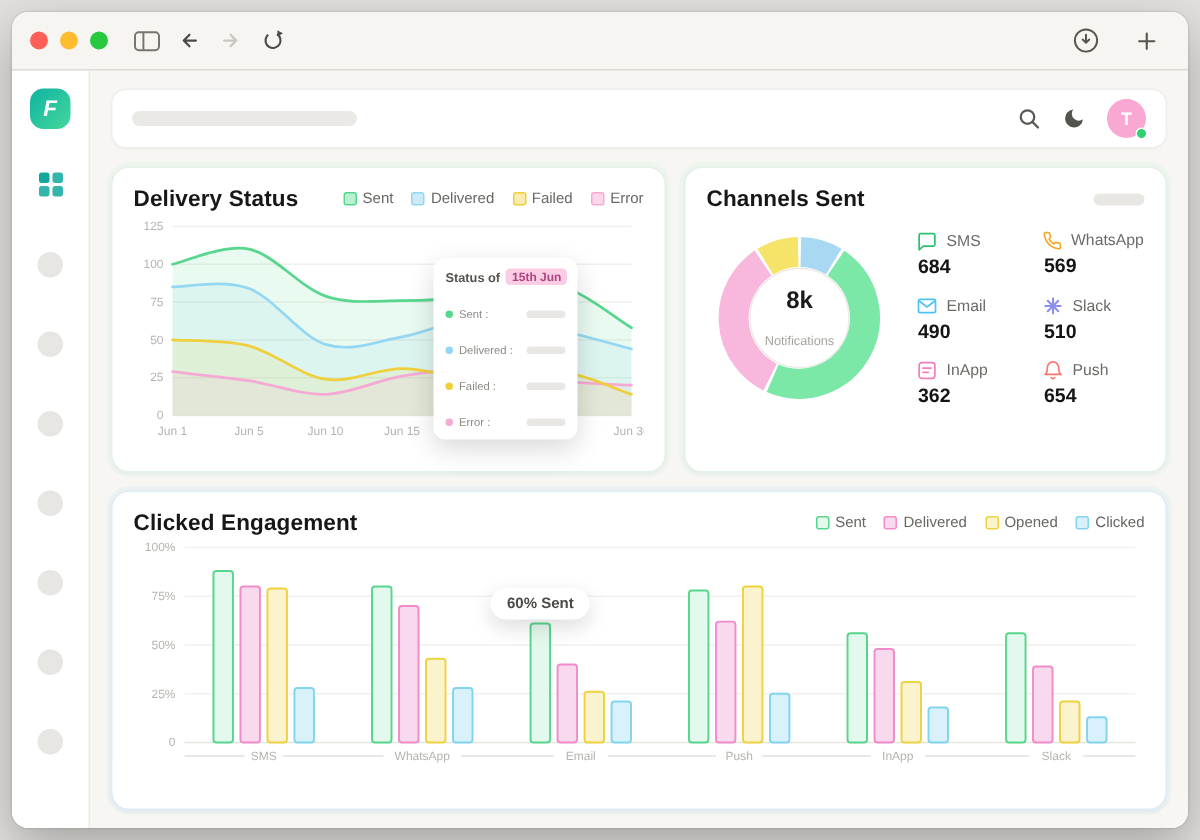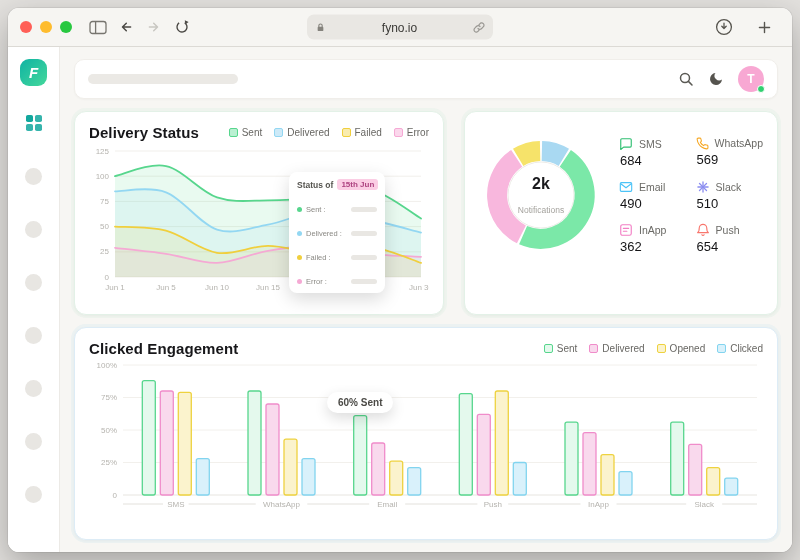--- a/index.html
+++ b/index.html
@@ -28,21 +28,21 @@
   .dot-item{width:17px;height:17px;border-radius:50%;background:#e8e6e2;margin-top:36px}
   .content{flex:1;display:flex;flex-direction:column;padding:12px 14px;min-width:0}
   .topbar{background:#fff;border:1px solid #f0eeea;border-radius:10px;height:40px;display:flex;align-items:center;
     padding:0 13px;box-shadow:0 1px 2px rgba(0,0,0,.03);flex:0 0 auto}
   .search-ph{width:150px;height:10px;border-radius:5px;background:#ebe9e5}
   .top-icons{margin-left:auto;display:flex;align-items:center;gap:14px}
   .avatar{width:26px;height:26px;border-radius:50%;background:#f8a8d3;color:#fff;font-size:12px;font-weight:bold;
     display:flex;align-items:center;justify-content:center;position:relative}
   .status-dot{position:absolute;right:-1px;bottom:-1px;width:8px;height:8px;border-radius:50%;background:#2fd06f;border:1.5px solid #fff}
   
-  .cards-row{display:flex;gap:20px;margin-top:12px;height:204px;flex:0 0 auto}
+  .cards-row{display:flex;gap:12px;margin-top:12px;height:204px;flex:0 0 auto}
   .card{background:#fff;border-radius:12px;padding:12px 14px;border:1px solid #e3f1e7;
     box-shadow:0 0 0 3px rgba(170,230,195,.10),0 1px 3px rgba(0,0,0,.04)}
   .card.blue{border-color:#ddecf6;box-shadow:0 0 0 3px rgba(160,210,240,.12),0 1px 3px rgba(0,0,0,.04)}
   .card-head{display:flex;align-items:center;justify-content:space-between}
   .card-title{font-size:15px;font-weight:bold;color:#17171a;letter-spacing:.1px}
   .legend{display:flex;gap:12px;align-items:flex-start}
   .lg-item{display:flex;align-items:center;gap:4px;font-size:10px;color:#686763}
   .lg-swatch{width:9px;height:9px;border-radius:2px;border:1px solid}
   .delivery{flex:1.13;position:relative}
   .channels{flex:1}
@@ -60,21 +60,21 @@
   .tt-bar{width:26px;height:5px;border-radius:2.5px;background:#e9e7e3;margin-left:auto}
   
   .ch-body{display:flex;align-items:center;gap:16px;margin-top:9px}
   .donut-wrap{position:relative;width:124px;height:124px;flex:0 0 auto}
   .donut-center{position:absolute;inset:0;display:flex;flex-direction:column;align-items:center;justify-content:center}
   .donut-value{font-size:16px;font-weight:bold;color:#1b1b1e}
   .donut-label{font-size:8.5px;color:#a5a39e;margin-top:12px}
   .ch-grid{display:grid;grid-template-columns:1fr 1fr;column-gap:16px;row-gap:12px;flex:1}
   .ch-item-top{display:flex;align-items:center;gap:6px;font-size:10.5px;color:#6b6a66}
   .ch-icon{display:inline-flex}
-  .ch-value{font-size:13px;font-weight:normal;color:#141416;margin-top:2px;margin-left:1px}
+  .ch-value{font-size:13px;font-weight:bold;color:#141416;margin-top:2px;margin-left:1px}
   
   .en-tooltip{position:absolute;left:252px;top:64px;background:#fff;border-radius:14px;padding:5px 11px;
     font-size:10px;font-weight:bold;color:#4b4a46;box-shadow:0 5px 14px rgba(0,0,0,.14);z-index:2}
 </style>
 </head>
 <body>
 
 <div class="window">
 
   <div class="chrome">
@@ -99,33 +99,20 @@
         <path d="M3.4 8h7.8M7.7 4.2L11.5 8l-3.8 3.8" fill="none" stroke="#c9c7c2" stroke-width="1.5" stroke-linecap="round" stroke-linejoin="round"></path>
       </svg>
     </span>
     <span class="chrome-btn">
       <svg width="16" height="16" viewBox="0 0 16 16">
         <circle cx="8" cy="8" r="5" fill="none" stroke="#4c4a46" stroke-width="1.4" stroke-dasharray="25 7" transform="rotate(-58 8 8)"></circle>
         <polygon points="10.8,1.2 14.6,3.1 11.3,5.4" fill="#4c4a46"></polygon>
       </svg>
     </span>
 
-    <div class="urlbar">
-      <svg width="11" height="12" viewBox="0 0 12 12">
-        <path d="M4.2 5.4V3.9a1.8 1.8 0 0 1 3.6 0v1.5" fill="none" stroke="#85837d" stroke-width="1.2"></path>
-        <rect x="2.9" y="5.3" width="6.2" height="4.6" rx="1" fill="#85837d"></rect>
-      </svg>
-      <span class="url-text">fyno.io</span>
-      <svg width="12" height="12" viewBox="0 0 12 12">
-        <g fill="none" stroke="#9a9893" stroke-width="1.2" stroke-linecap="round">
-          <path d="M5 7a2.4 2.4 0 0 0 3.4.2L10 5.6a2.3 2.3 0 1 0-3.2-3.2l-.9.9"></path>
-          <path d="M7 5a2.4 2.4 0 0 0-3.4-.2L2 6.4a2.3 2.3 0 1 0 3.2 3.2l.9-.9"></path>
-        </g>
-      </svg>
-    </div>
 
     <div class="chrome-right">
       <span class="chrome-btn">
         <svg width="18" height="18" viewBox="0 0 18 18">
           <circle cx="9" cy="9" r="7.4" fill="none" stroke="#57554f" stroke-width="1.3"></circle>
           <path d="M9 5.2v5M6.8 8.3L9 10.5l2.2-2.2" fill="none" stroke="#57554f" stroke-width="1.3" stroke-linecap="round" stroke-linejoin="round"></path>
         </svg>
       </span>
       <span class="chrome-btn">
         <svg width="15" height="15" viewBox="0 0 16 16">
@@ -252,31 +239,35 @@
                 <div class="tt-row">
                   <span class="tt-dot" style="background: rgb(245, 169, 212);"></span>
                   <span class="tt-label">Error :</span>
                   <span class="tt-bar"></span>
                 </div>
               </div>
           </div>
         </section>
 
         <section class="card channels">
+          <div class="card-head">
+            <span class="card-title">Channels Sent</span>
+            <span class="menu-ph"></span>
+          </div>
           <div class="ch-body">
             <div class="donut-wrap">
               <svg id="channels-donut" width="124" height="124">
                   <circle cx="62" cy="62" r="33" fill="none" stroke="#edebe7" stroke-width="1"></circle>
                   <path d="M62.9,18.0A44,44,0,0,1,84.8,24.4" fill="none" stroke="#a9d9f2" stroke-width="20"></path>
                   <path d="M86.3,25.4A44,44,0,0,1,44.1,102.2" fill="none" stroke="#7be8a8" stroke-width="20"></path>
                   <path d="M42.4,101.4A44,44,0,0,1,37.7,25.4" fill="none" stroke="#f8b7dd" stroke-width="20"></path>
                   <path d="M39.2,24.4A44,44,0,0,1,61.1,18.0" fill="none" stroke="#f6e36a" stroke-width="20"></path>
                 </svg>
               <div class="donut-center">
-                <span class="donut-value">2k</span>
+                <span class="donut-value">8k</span>
                 <span class="donut-label">Notifications</span>
               </div>
             </div>
             <div class="ch-grid">
 
               <div>
                 <div class="ch-item-top">
                   <span class="ch-icon" style="color: rgb(47, 191, 113);">
                     <svg width="14" height="14" viewBox="0 0 16 16">
                         <path d="M14 10.3a1.2 1.2 0 0 1-1.2 1.2H5.3L2 14.3V3.2A1.2 1.2 0 0 1 3.2 2h9.6A1.2 1.2 0 0 1 14 3.2z" fill="none" stroke="currentColor" stroke-width="1.3" stroke-linejoin="round"></path>

